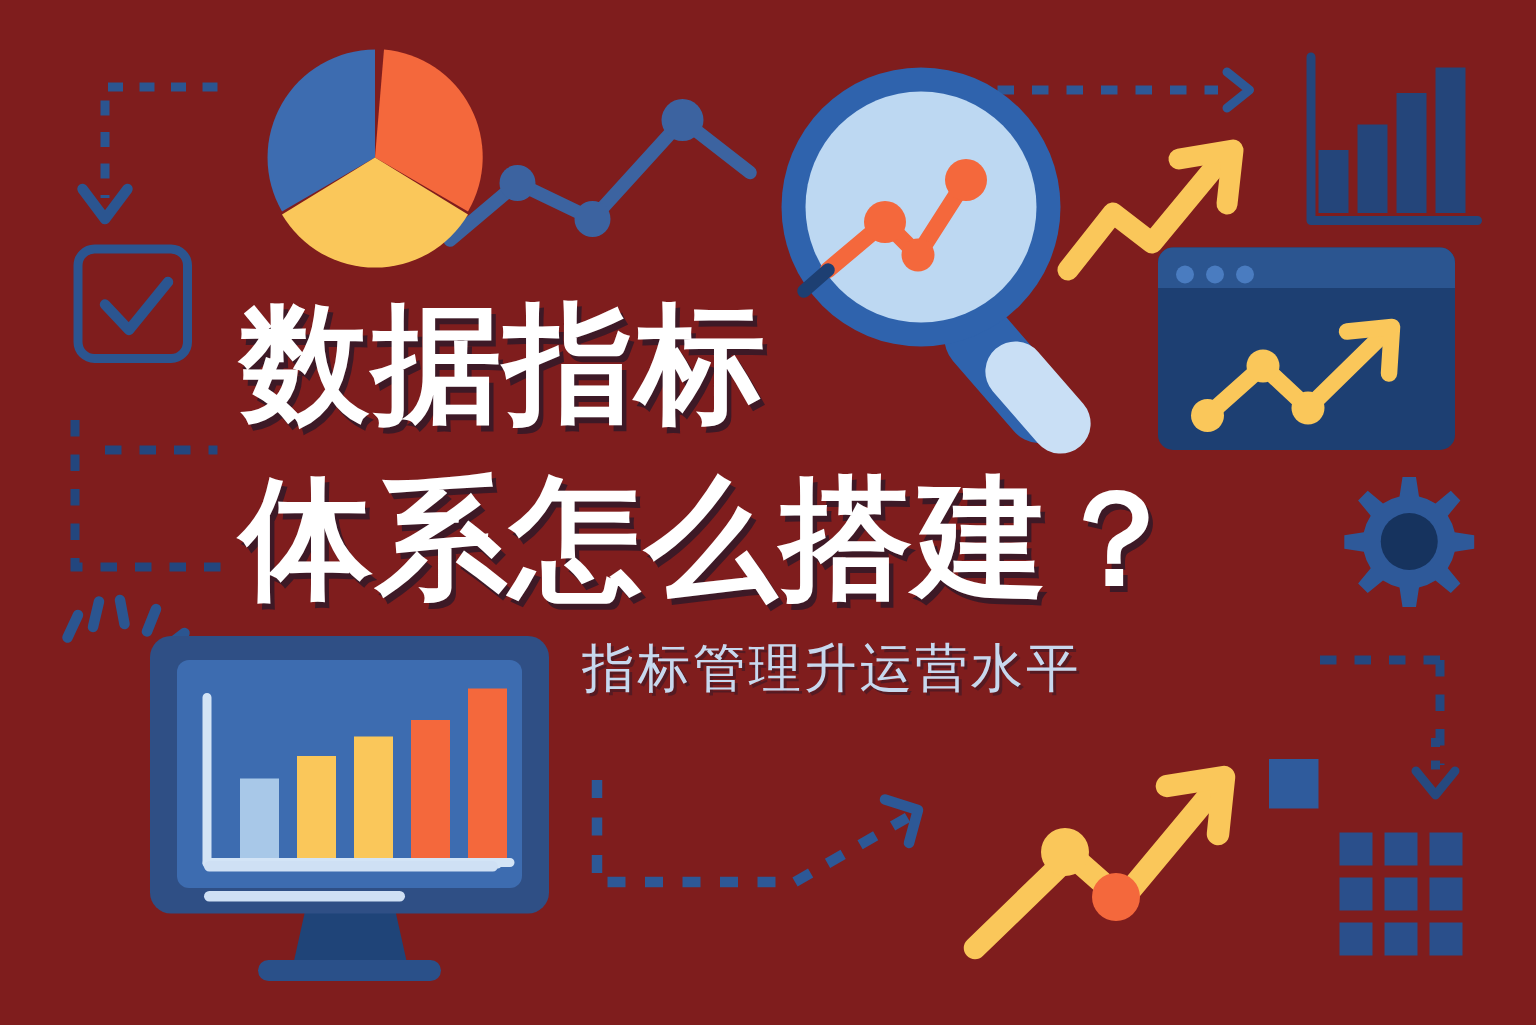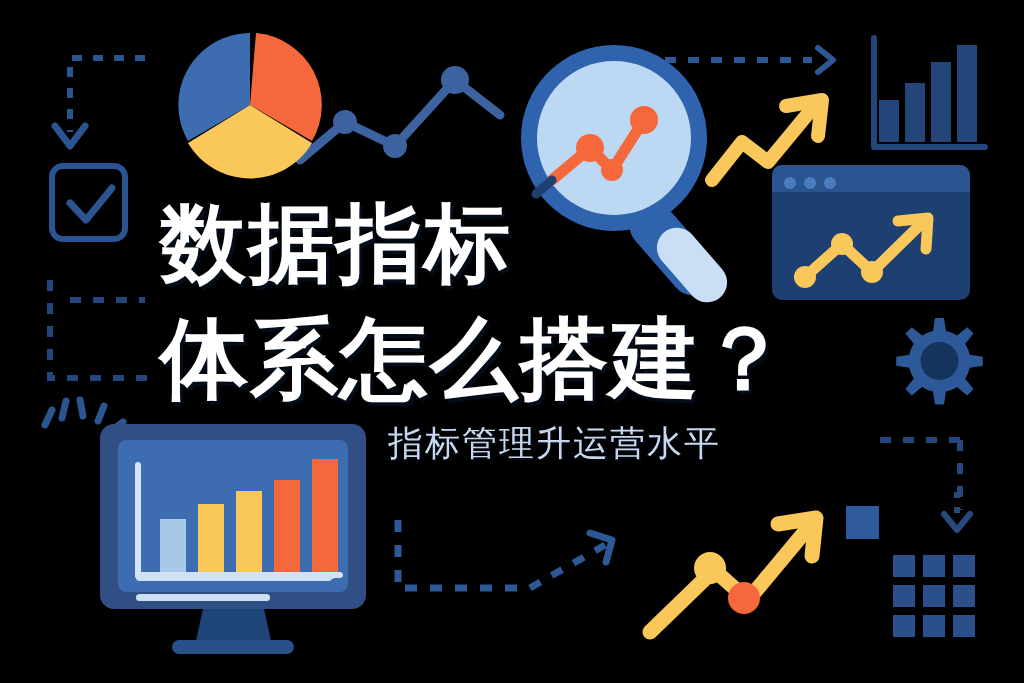--- a/index.html
+++ b/index.html
@@ -5,21 +5,21 @@
   * { margin:0; padding:0; box-sizing:border-box; }
   html,body { width:1024px; height:683px; overflow:hidden; }
   body {
     background:#16335e;
     font-family:"Liberation Sans","DejaVu Sans",sans-serif;
     position:relative;
   }
   #poster {
     position:absolute; inset:0;
     width:1024px; height:683px;
-    background:#000000;
+    background:#7f1d1d;
     overflow:hidden;
   }
   .layer { position:absolute; top:0; left:0; width:1024px; height:683px; }
 
   
   #title-block {
     position:absolute;
     left:160px; top:196px;
     width:700px;
     z-index:40;
@@ -36,21 +36,21 @@
   }
   #title-line-2 { font-size:88px;margin-top:20px; }
   #subtitle {
     margin-top:18px;
     margin-left:228px;
     color:#c7d8ee;
     font-size:35px;
     line-height:44px;
     letter-spacing:2px;
     white-space:nowrap;
-    font-family:Liberation Mono, monospace;
+    font-family:Liberation Serif, serif;
     text-shadow:2px 2px 0 rgba(8,22,46,0.35);
   }
 </style>
 </head>
 <body>
 
 <div id="poster">
 
   <svg class="layer" viewBox="0 0 1024 683" width="1024" height="683" xmlns="http://www.w3.org/2000/svg">
 

